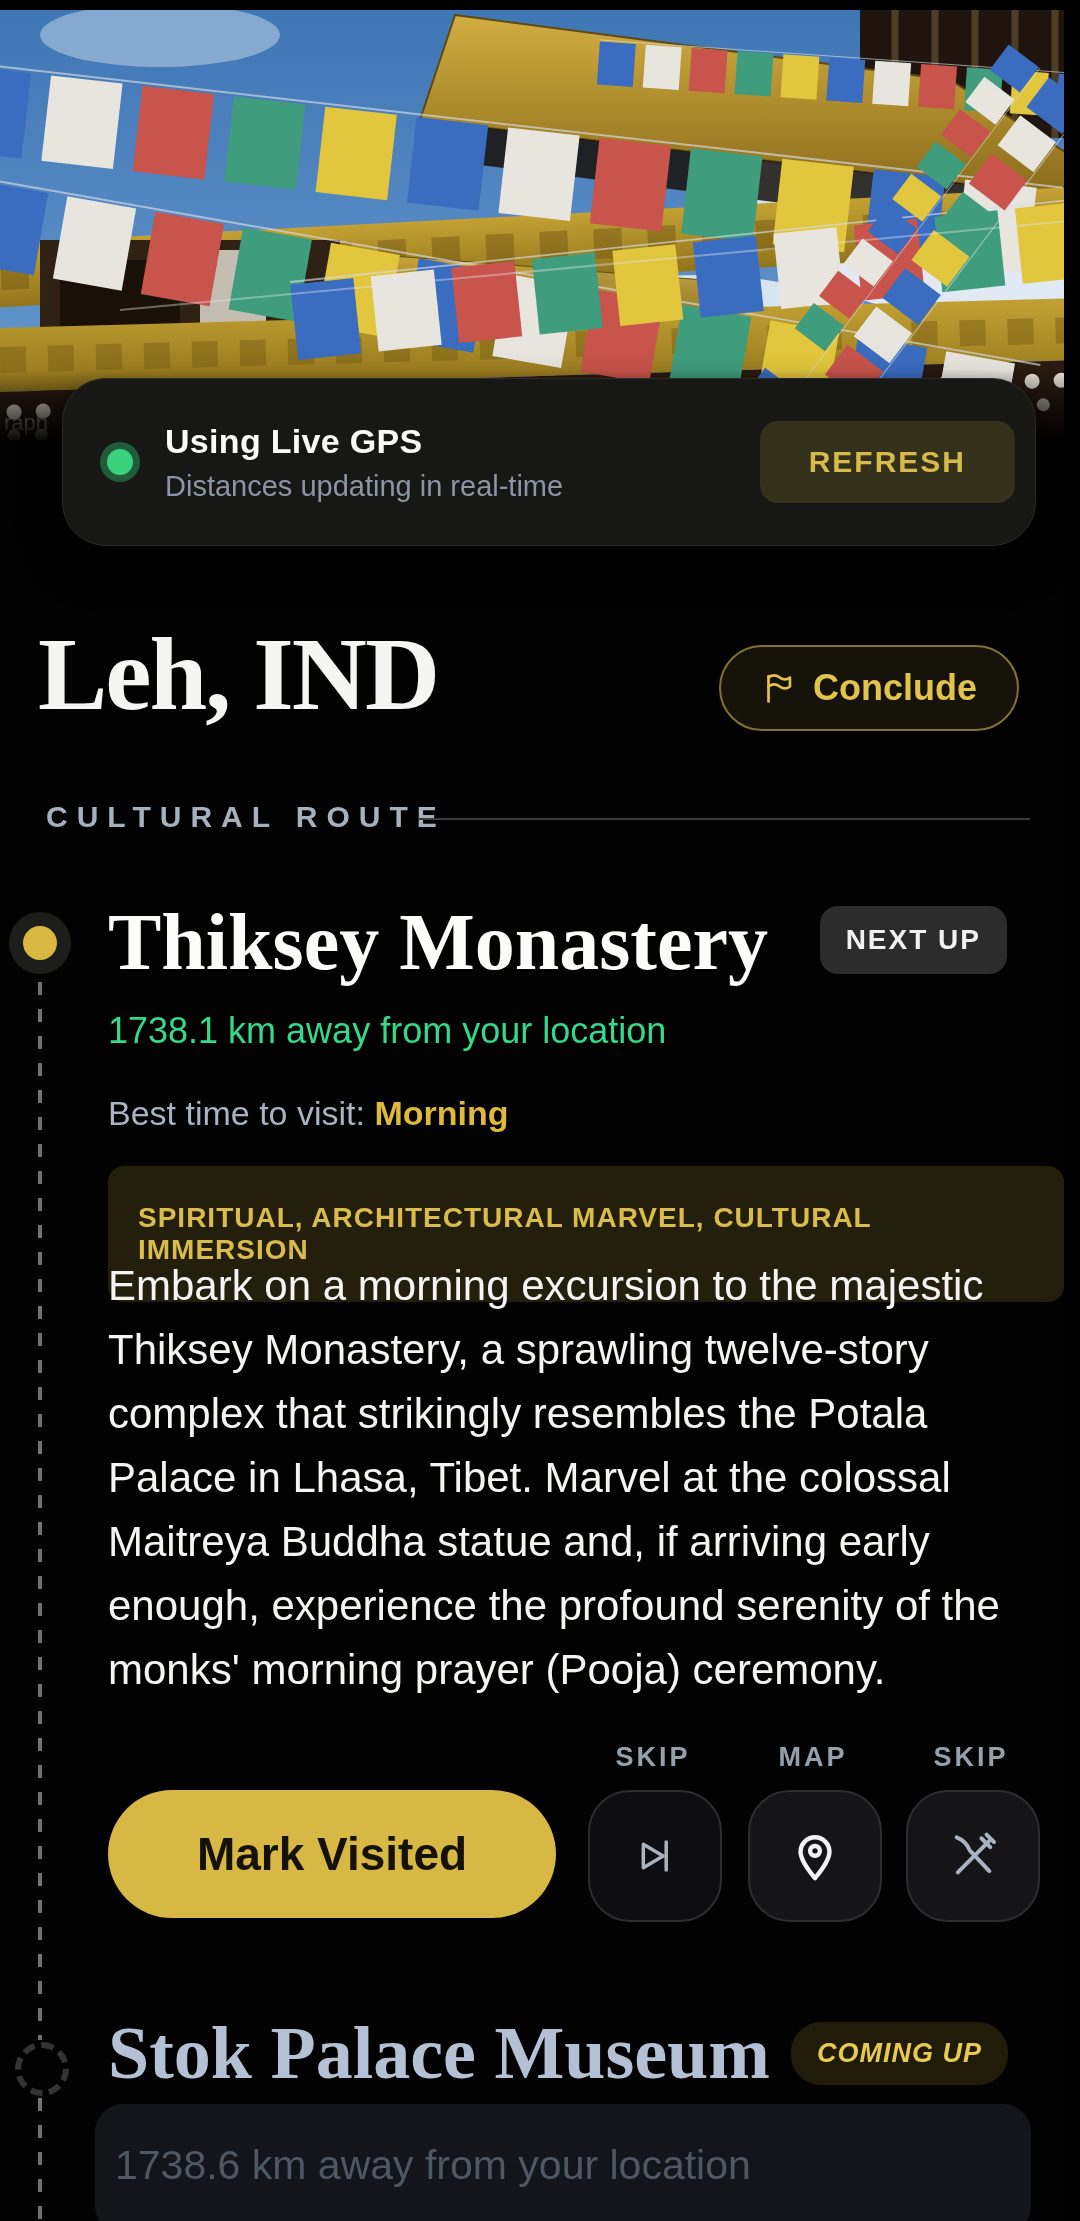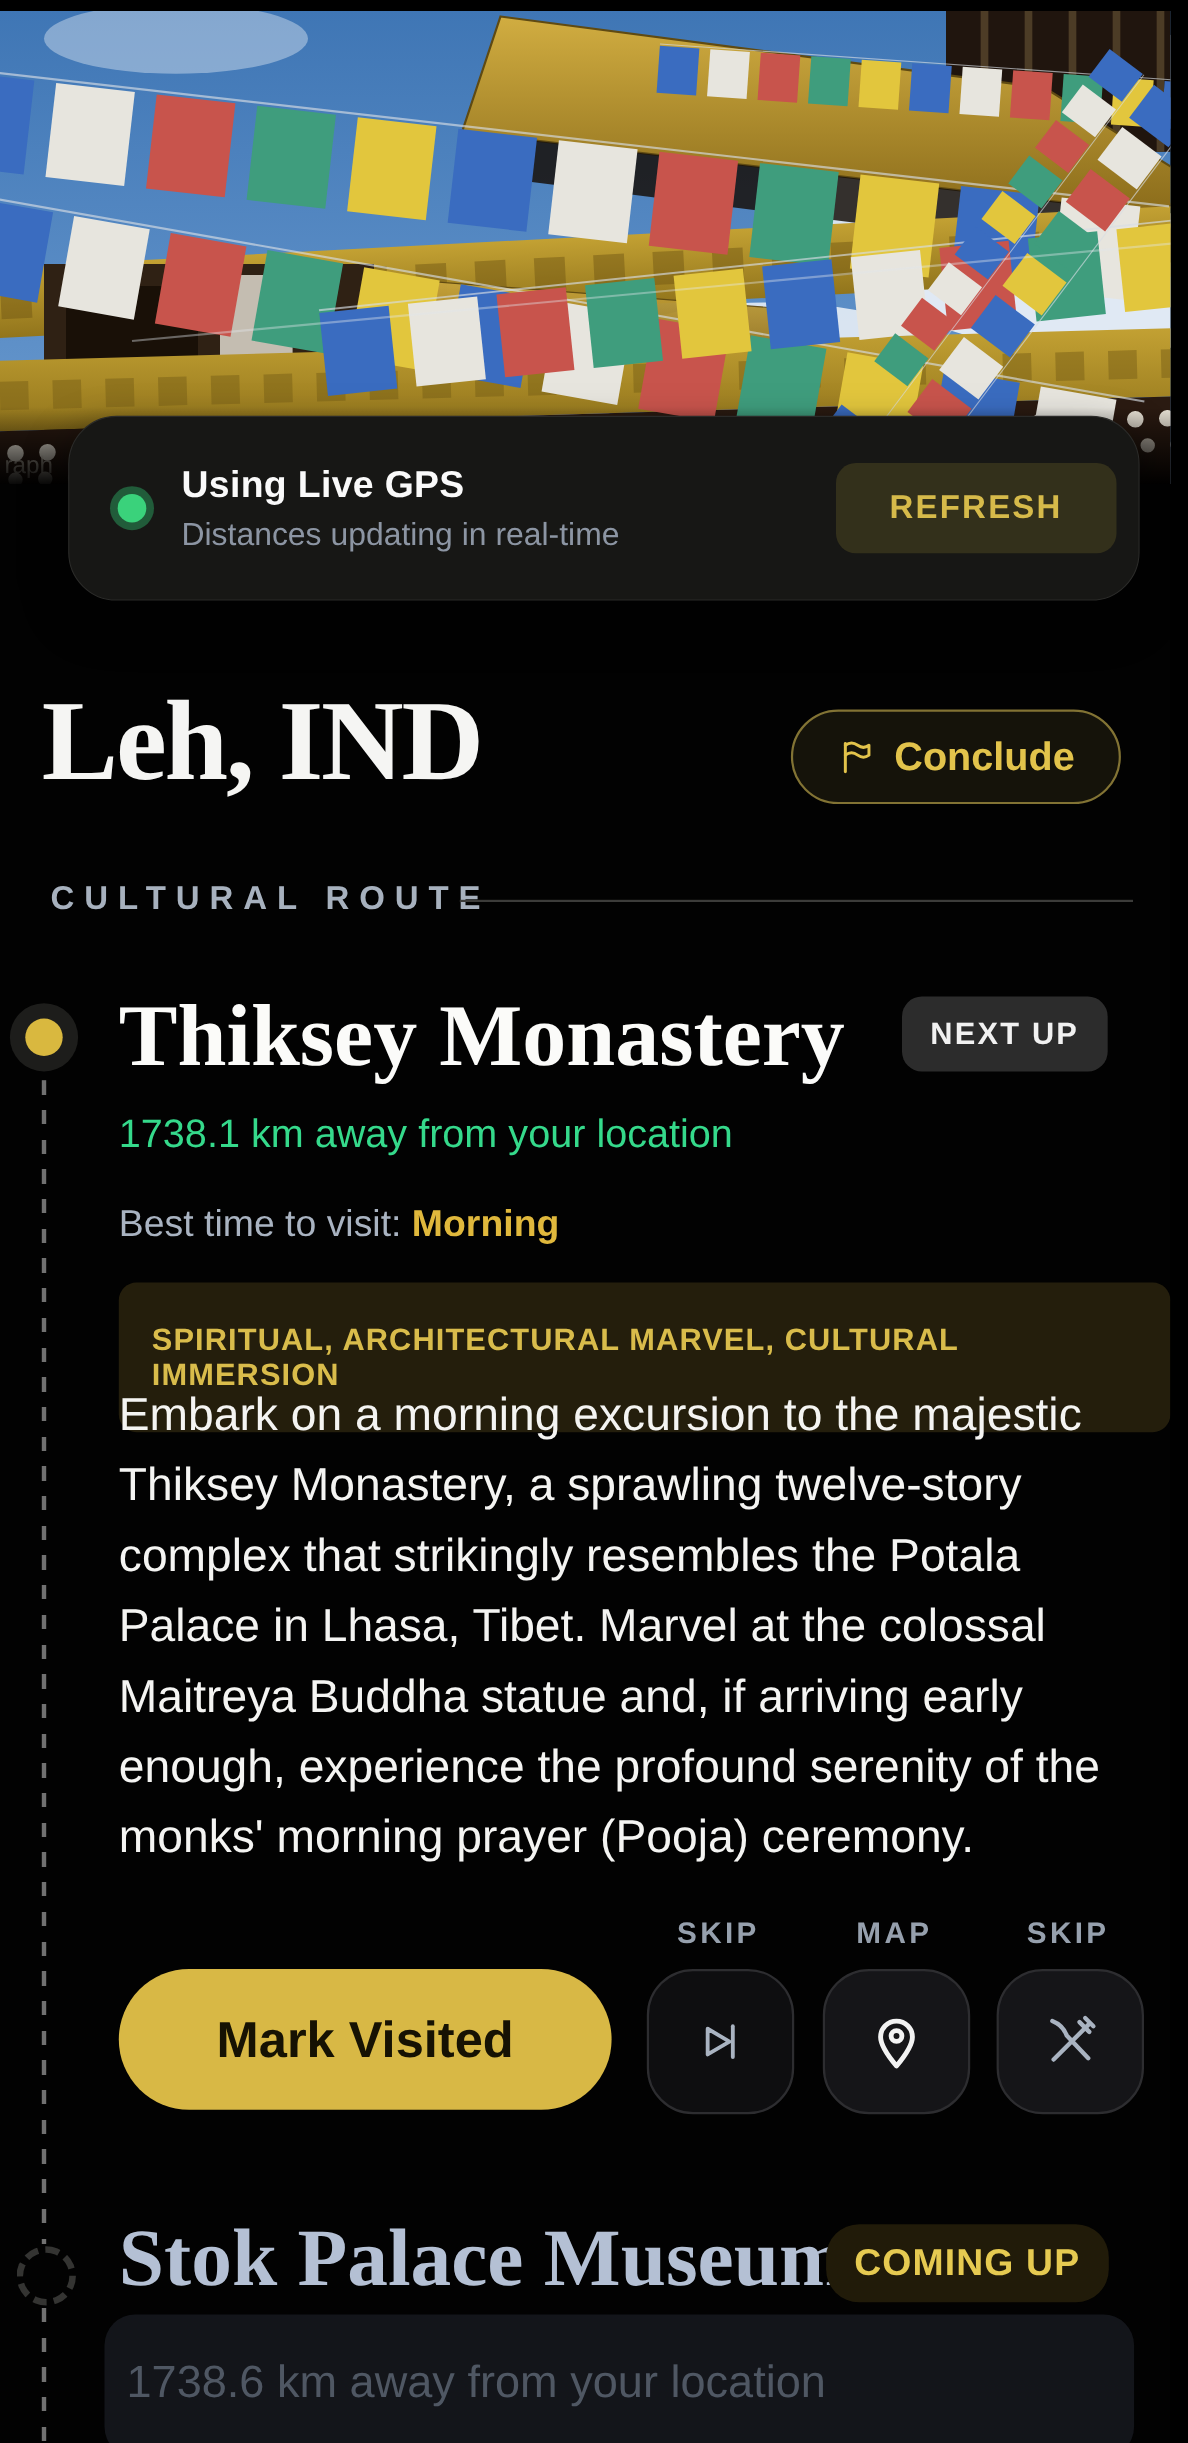--- a/index.html
+++ b/index.html
@@ -61,21 +61,21 @@
   #mark-visited-btn{left:108px;top:1790px;width:448px;height:128px;border-radius:64px;
     background:#d8b845;color:#161203;font-size:46px;font-weight:700;border:none;cursor:pointer;
     font-family:inherit;}
   .icon-btn{top:1790px;width:130px;height:128px;border-radius:42px;background:#151518;
     border:2px solid #2d2d30;display:flex;align-items:center;justify-content:center;cursor:pointer;}
   #skip-btn{left:588px;background:#0e0e10;} #map-btn{left:748px;} #food-btn{left:906px;}
 
   
   #stop2-title{left:108px;top:2016px;font-size:74px;color:#b4c0d4;}
   #badge-coming{right:56px;top:2022px;padding:16px 26px;border-radius:30px;background:#211b09;
-    color:#e6ca51;font-size:34px;font-weight:700;letter-spacing:1px;}
+    color:#e6ca51;font-size:27px;font-weight:700;letter-spacing:1px;font-style:italic;}
   #stop2-card{left:95px;top:2104px;width:936px;height:130px;border-radius:28px;background:#13151a;}
   #stop2-distance{padding:38px 0 0 20px;font-size:41px;color:#4f5763;}
 </style>
 </head>
 <body>
 
 <div id="screen">
 
   <div id="statusbar" class="abs"></div>
 

